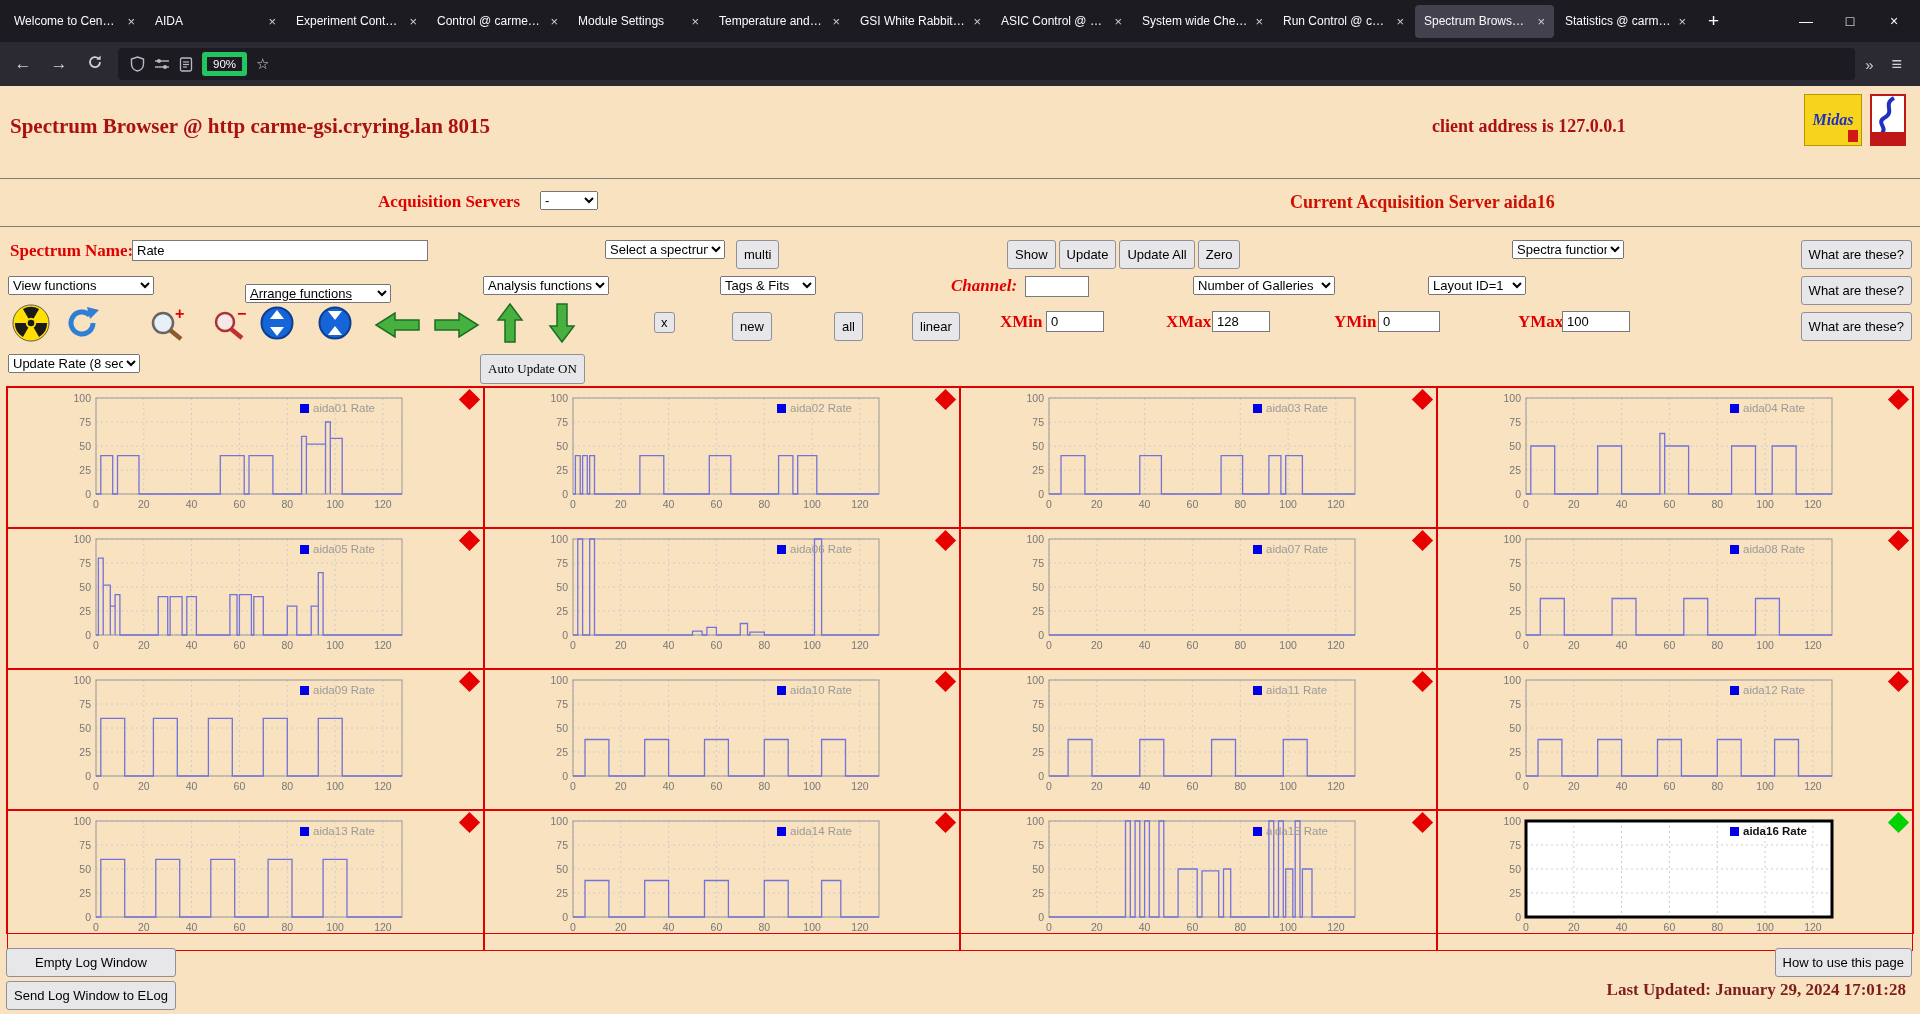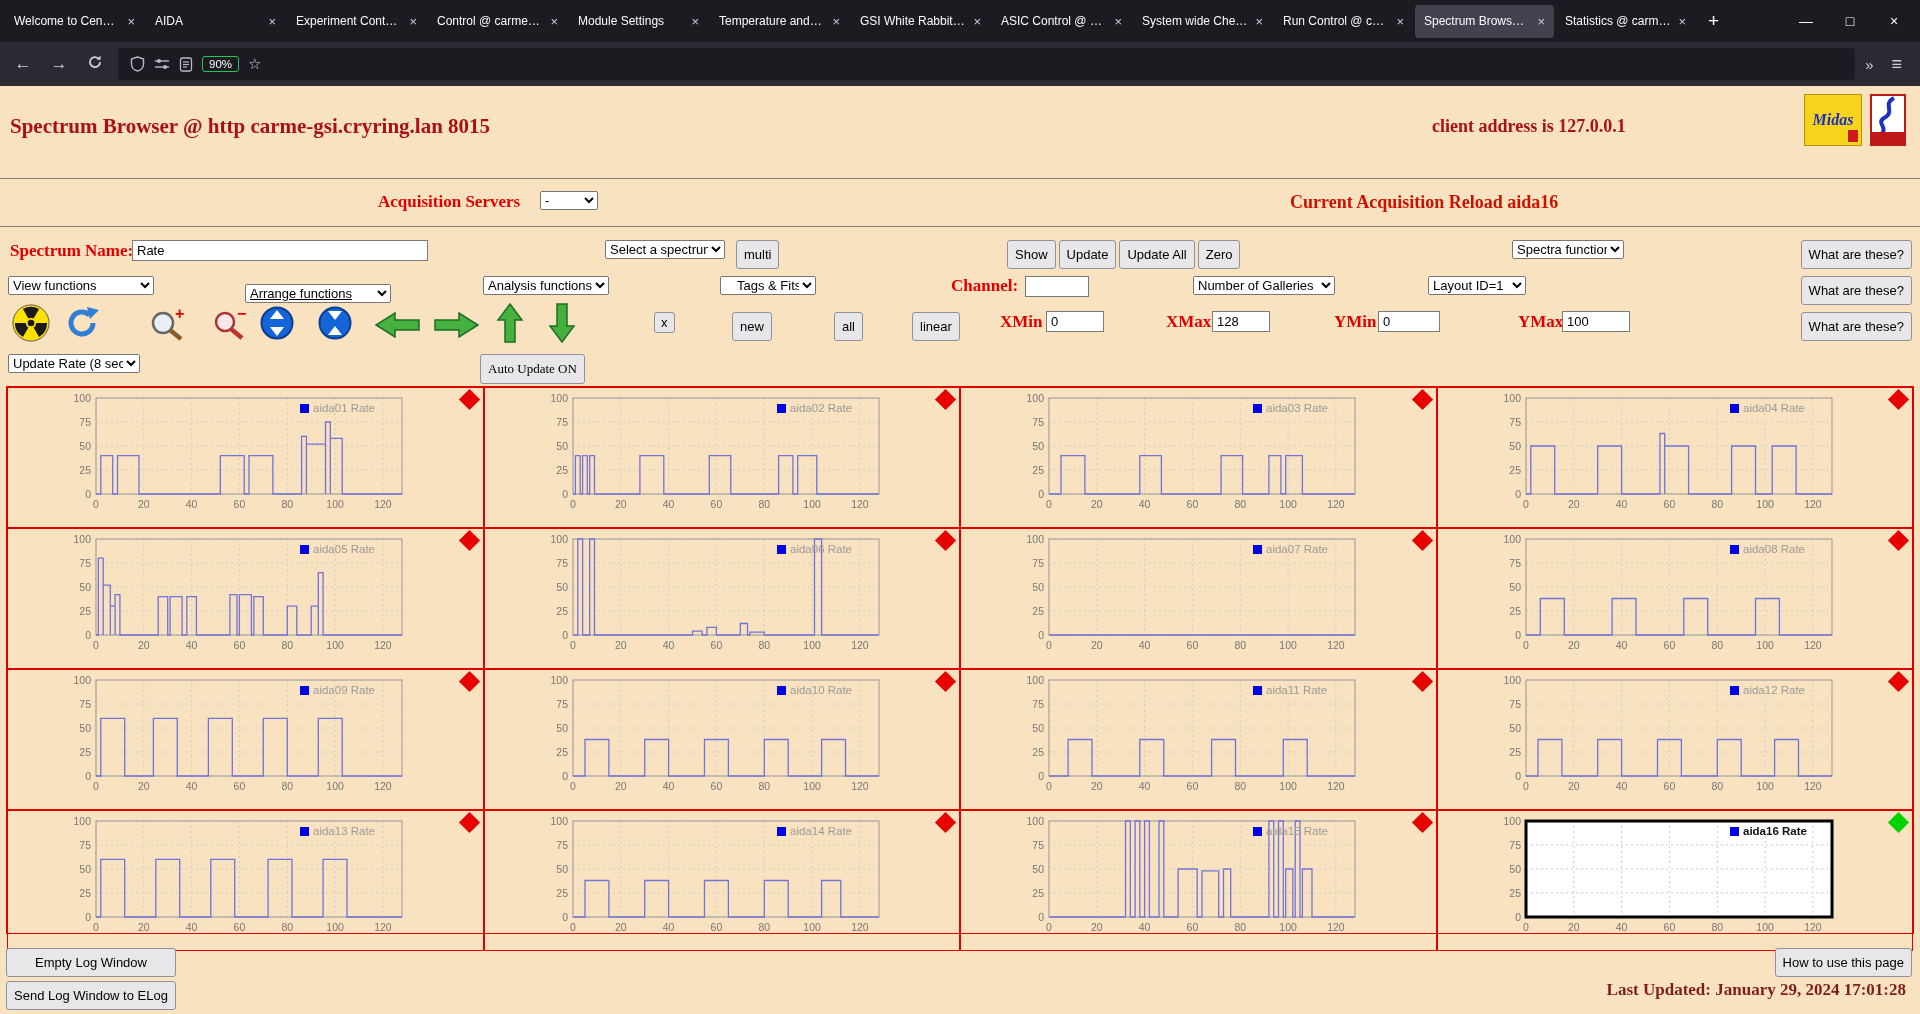--- a/index.html
+++ b/index.html
@@ -18,21 +18,21 @@
   .window-controls { margin-left:auto; display:flex; }
   .window-controls span { width:44px; height:34px; display:flex; align-items:center;
                           justify-content:center; color:#fbfbfe; font-size:14px; }
 
   .nav-bar { height:44px; background:#2b2a33; display:flex; align-items:center; padding:0 10px; gap:10px; }
   .nav-btn { color:#cfcfd8; font-size:17px; width:26px; text-align:center; }
   .url-bar { flex:1; height:32px; background:#1c1b22; border-radius:4px; display:flex;
              align-items:center; padding:0 12px; gap:9px; color:#b9b9c2; }
   .url-text { flex:1; font-size:13.5px; color:#fbfbfe; }
   .url-text .path { color:#c9c9d2; }
-  .zoom-badge { font-size:11.5px; border:1px solid #22c55e; border-radius:3px; padding:1px 6px; color:#fbfbfe; }
+  .zoom-badge { font-size:11.5px; border:5px solid #22c55e; border-radius:3px; padding:1px 6px; color:#fbfbfe; }
   .star { font-size:15px; color:#cfcfd8; }
   .chevrons { color:#cfcfd8; font-size:15px; }
   .menu-glyph { color:#cfcfd8; font-size:18px; padding:0 8px; }
 
   
   .page { position:relative; height:972px; background:#f9e2c0; font-family:"Liberation Serif",serif; }
   .abs { position:absolute; }
   hr.rule { border:none; border-top:1px solid #7d7d7d; position:absolute; left:0; right:0; }
   .maroon { color:#aa1111; font-weight:bold; }
   .red-label { color:#e00000; font-weight:bold; font-size:17px; }
@@ -177,21 +177,21 @@
     </svg>
     <span class="powered-band"></span>
   </div>
 
   <hr class="rule" style="top:92px;">
 
   <div class="abs red-label" style="top:106px; left:378px;">Acquisition Servers</div>
   <select class="abs" style="top:105px; left:540px; width:58px;">
     <option>-</option>
   </select>
-  <div class="abs maroon" style="top:106px; left:1290px; font-size:18px; color:#cc1100;">Current Acquisition Reload aida16</div>
+  <div class="abs maroon" style="top:106px; left:1290px; font-size:18px; color:#cc1100;">Current Acquisition Server aida16</div>
 
   <hr class="rule" style="top:140px;">
 
   <div class="abs red-label" style="top:155px; left:10px;">Spectrum Name:</div>
   <input type="text" class="abs" style="top: 154px; left: 132px; width: 296px;" value="Rate">
   <select class="abs" style="top:154px; left:605px; width:120px;">
     <option>Select a spectrum</option>
   </select>
   <button class="abs" style="top:154px; left:736px;">multi</button>
   <div class="abs" style="top:154px; left:1007px; display:flex; gap:3px;">
@@ -207,24 +207,24 @@
 
   <select class="abs" style="top:190px; left:8px; width:146px;">
     <option>View functions</option>
   </select>
   <select class="abs" style="top:198px; left:245px; width:146px;text-decoration:underline;">
     <option>Arrange functions</option>
   </select>
   <select class="abs" style="top:190px; left:483px; width:126px;">
     <option>Analysis functions</option>
   </select>
-  <select class="abs" style="top:190px; left:720px; width:96px;padding-left:12px;">
+  <select class="abs" style="top:190px; left:720px; width:96px;">
     <option>Tags &amp; Fits</option>
   </select>
-  <div class="abs red-label" style="top:190px; left:951px;">Channel:</div>
+  <div class="abs red-label" style="top:190px; left:951px;font-style:italic;">Channel:</div>
   <input type="text" class="abs" style="top: 190px; left: 1025px; width: 64px;" value="">
   <select class="abs" style="top:190px; left:1193px; width:142px;">
     <option>Number of Galleries</option>
   </select>
   <select class="abs" style="top:190px; left:1428px; width:98px;">
     <option>Layout ID=1</option>
   </select>
   <button class="abs" style="top:190px; right:8px;">What are these?</button>
 
   <span class="icon" style="top:218px; left:12px;">

